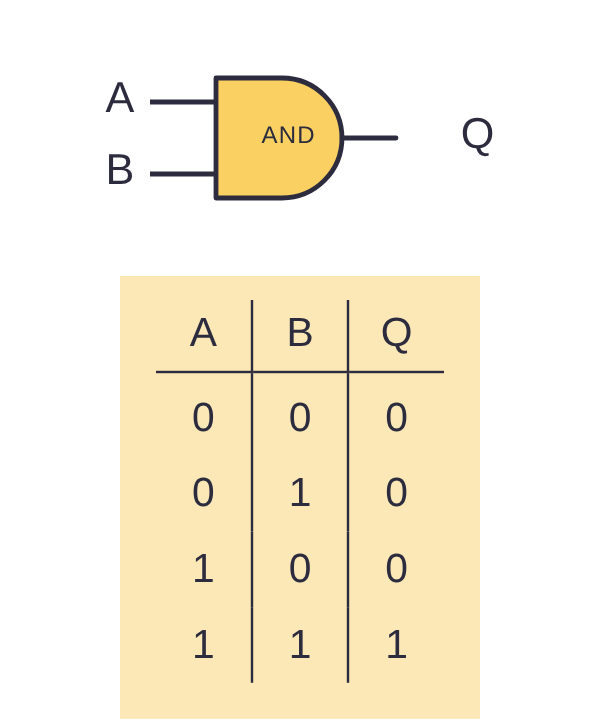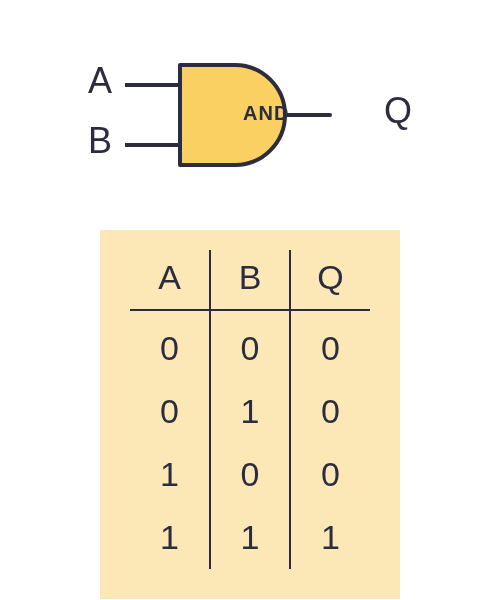--- a/index.html
+++ b/index.html
@@ -31,24 +31,23 @@
     .gate-svg {
       position: absolute;
       left: 45px;
       top: 10px;
     }
     .gate-text {
       position: absolute;
       left: 138px;
       top: 52px;
       font-size: 20px;
-      font-weight: 700;
+      font-weight: 400;
       color: #2c2c3e;
       letter-spacing: 1px;
-      margin-left: 25px;
     }
     .truth-table {
       width: 300px;
       background: #fbe8b6;
       padding: 20px 30px 30px 30px;
     }
     .tt {
       width: 100%;
       border-collapse: collapse;
     }

